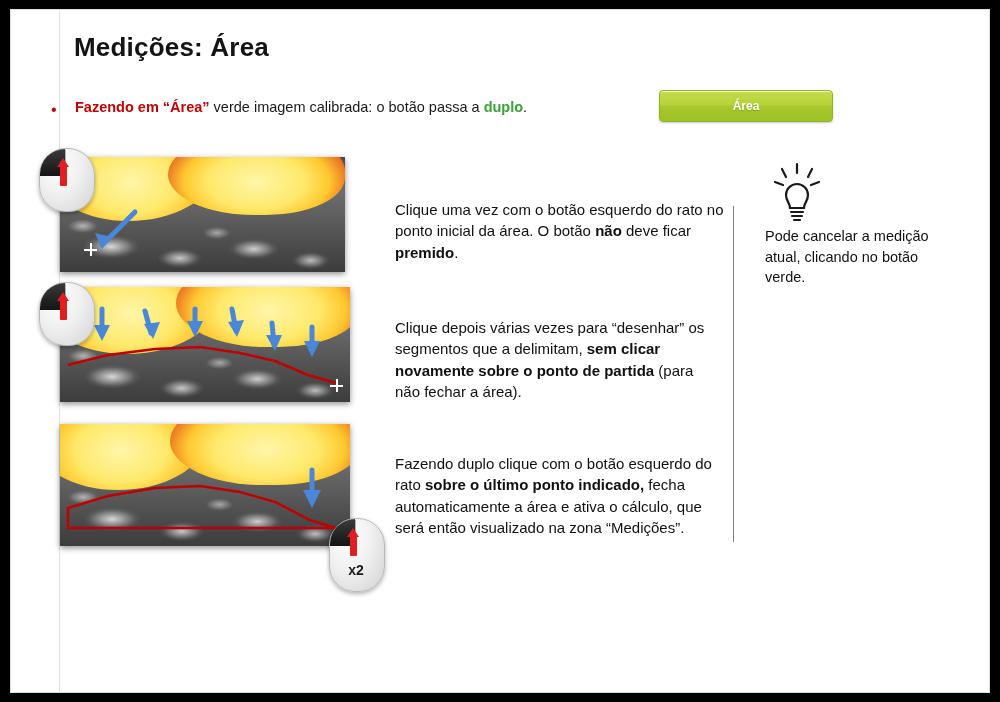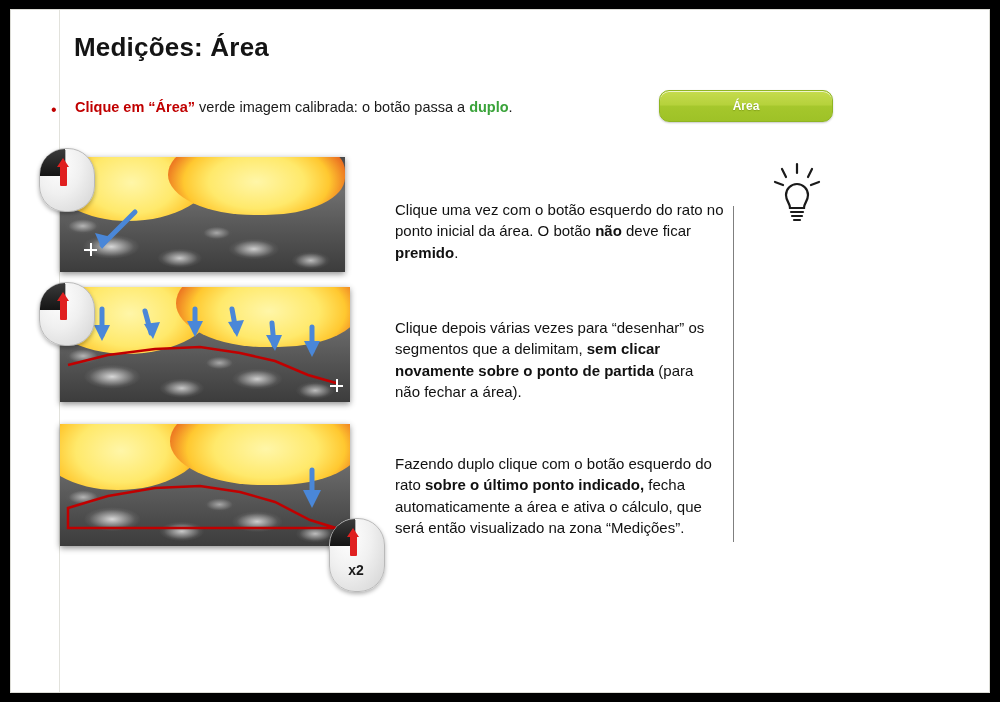--- a/index.html
+++ b/index.html
@@ -70,21 +70,21 @@
   .bullet-text .green {
     color: #3aa33a;
     font-weight: bold;
   }
   .area-button {
     position: absolute;
     left: 648px;
     top: 80px;
     width: 172px;
     height: 30px;
-    border-radius: 10px;
+    border-radius: 4px;
     background: linear-gradient(to bottom, #c6dc4e 0%, #b6d23c 45%, #a5c72c 52%, #9ec227 100%);
     border: 1px solid #8fb522;
     box-shadow: inset 0 1px 0 rgba(255,255,255,0.7), 0 1px 2px rgba(0,0,0,0.22);
     color: #ffffff;
     font-size: 12px;
     font-weight: bold;
     display: flex;
     align-items: center;
     justify-content: center;
     text-shadow: 0 1px 1px rgba(120,150,20,0.7);
@@ -248,21 +248,21 @@
 
 <div class="slide">
 
   <div class="sidebar-strip"></div>
 
   <div class="title">Medições: Área</div>
 
   <div class="bullet-row">
     <span class="bullet-dot">•</span>
     <span class="bullet-text">
-      <span class="red">Clique em “Área”</span><span> verde imagem calibrada: o botão passa a </span><span class="green">duplo</span><span>.</span>
+      <span class="red">Fazendo em “Área”</span><span> verde imagem calibrada: o botão passa a </span><span class="green">duplo</span><span>.</span>
     </span>
   </div>
 
   <div class="area-button">
     <span>Área</span>
   </div>
 
   <div class="us us-1">
     <div class="us-bg"></div>
     <div class="us-blob blobA"></div>
@@ -358,15 +358,16 @@
         <line x1="48" y1="20" x2="40" y2="23"></line>
         <path d="M15 33 a11 11 0 1 1 22 0 c0 6 -4 8 -4 13 h-14 c0 -5 -4 -7 -4 -13 z"></path>
         <line x1="20" y1="50" x2="32" y2="50"></line>
         <line x1="21" y1="54" x2="31" y2="54"></line>
         <line x1="23" y1="58" x2="29" y2="58"></line>
       </g>
     </svg>
   </div>
 
   <div class="note">
+      <p>Pode cancelar a medição atual, clicando no botão verde.</p>
     </div>
 
 </div>
 
 </body></html>

